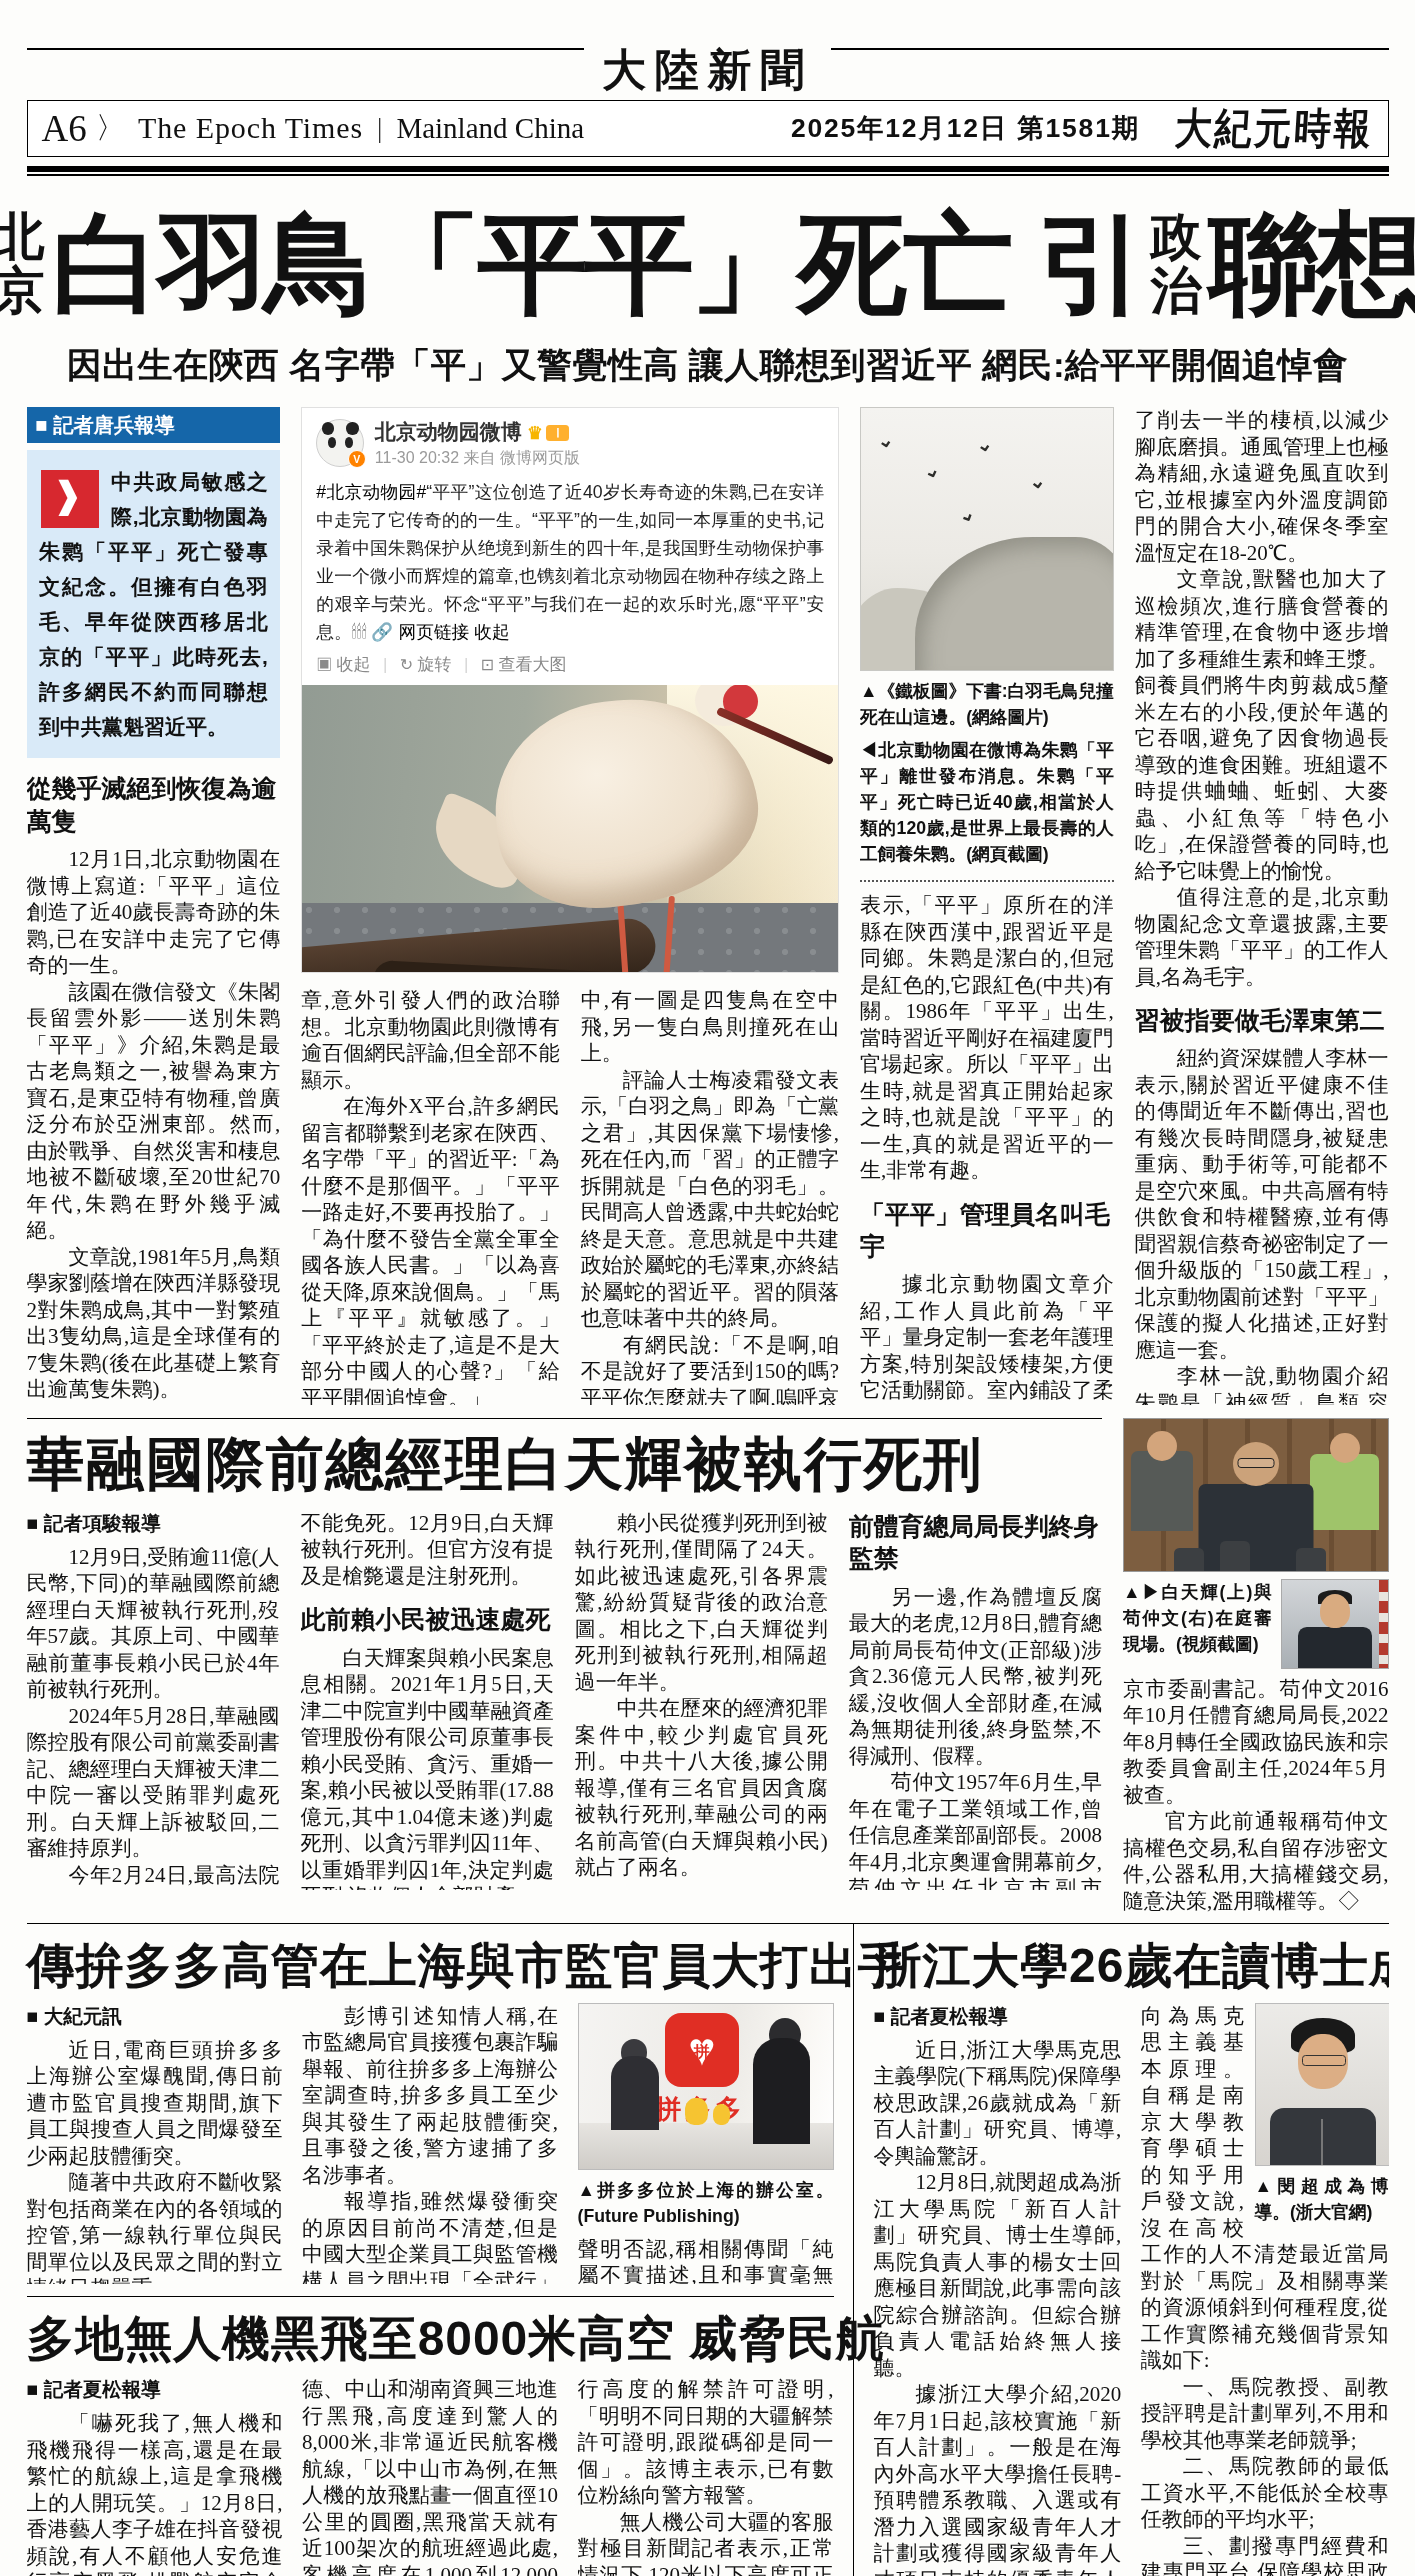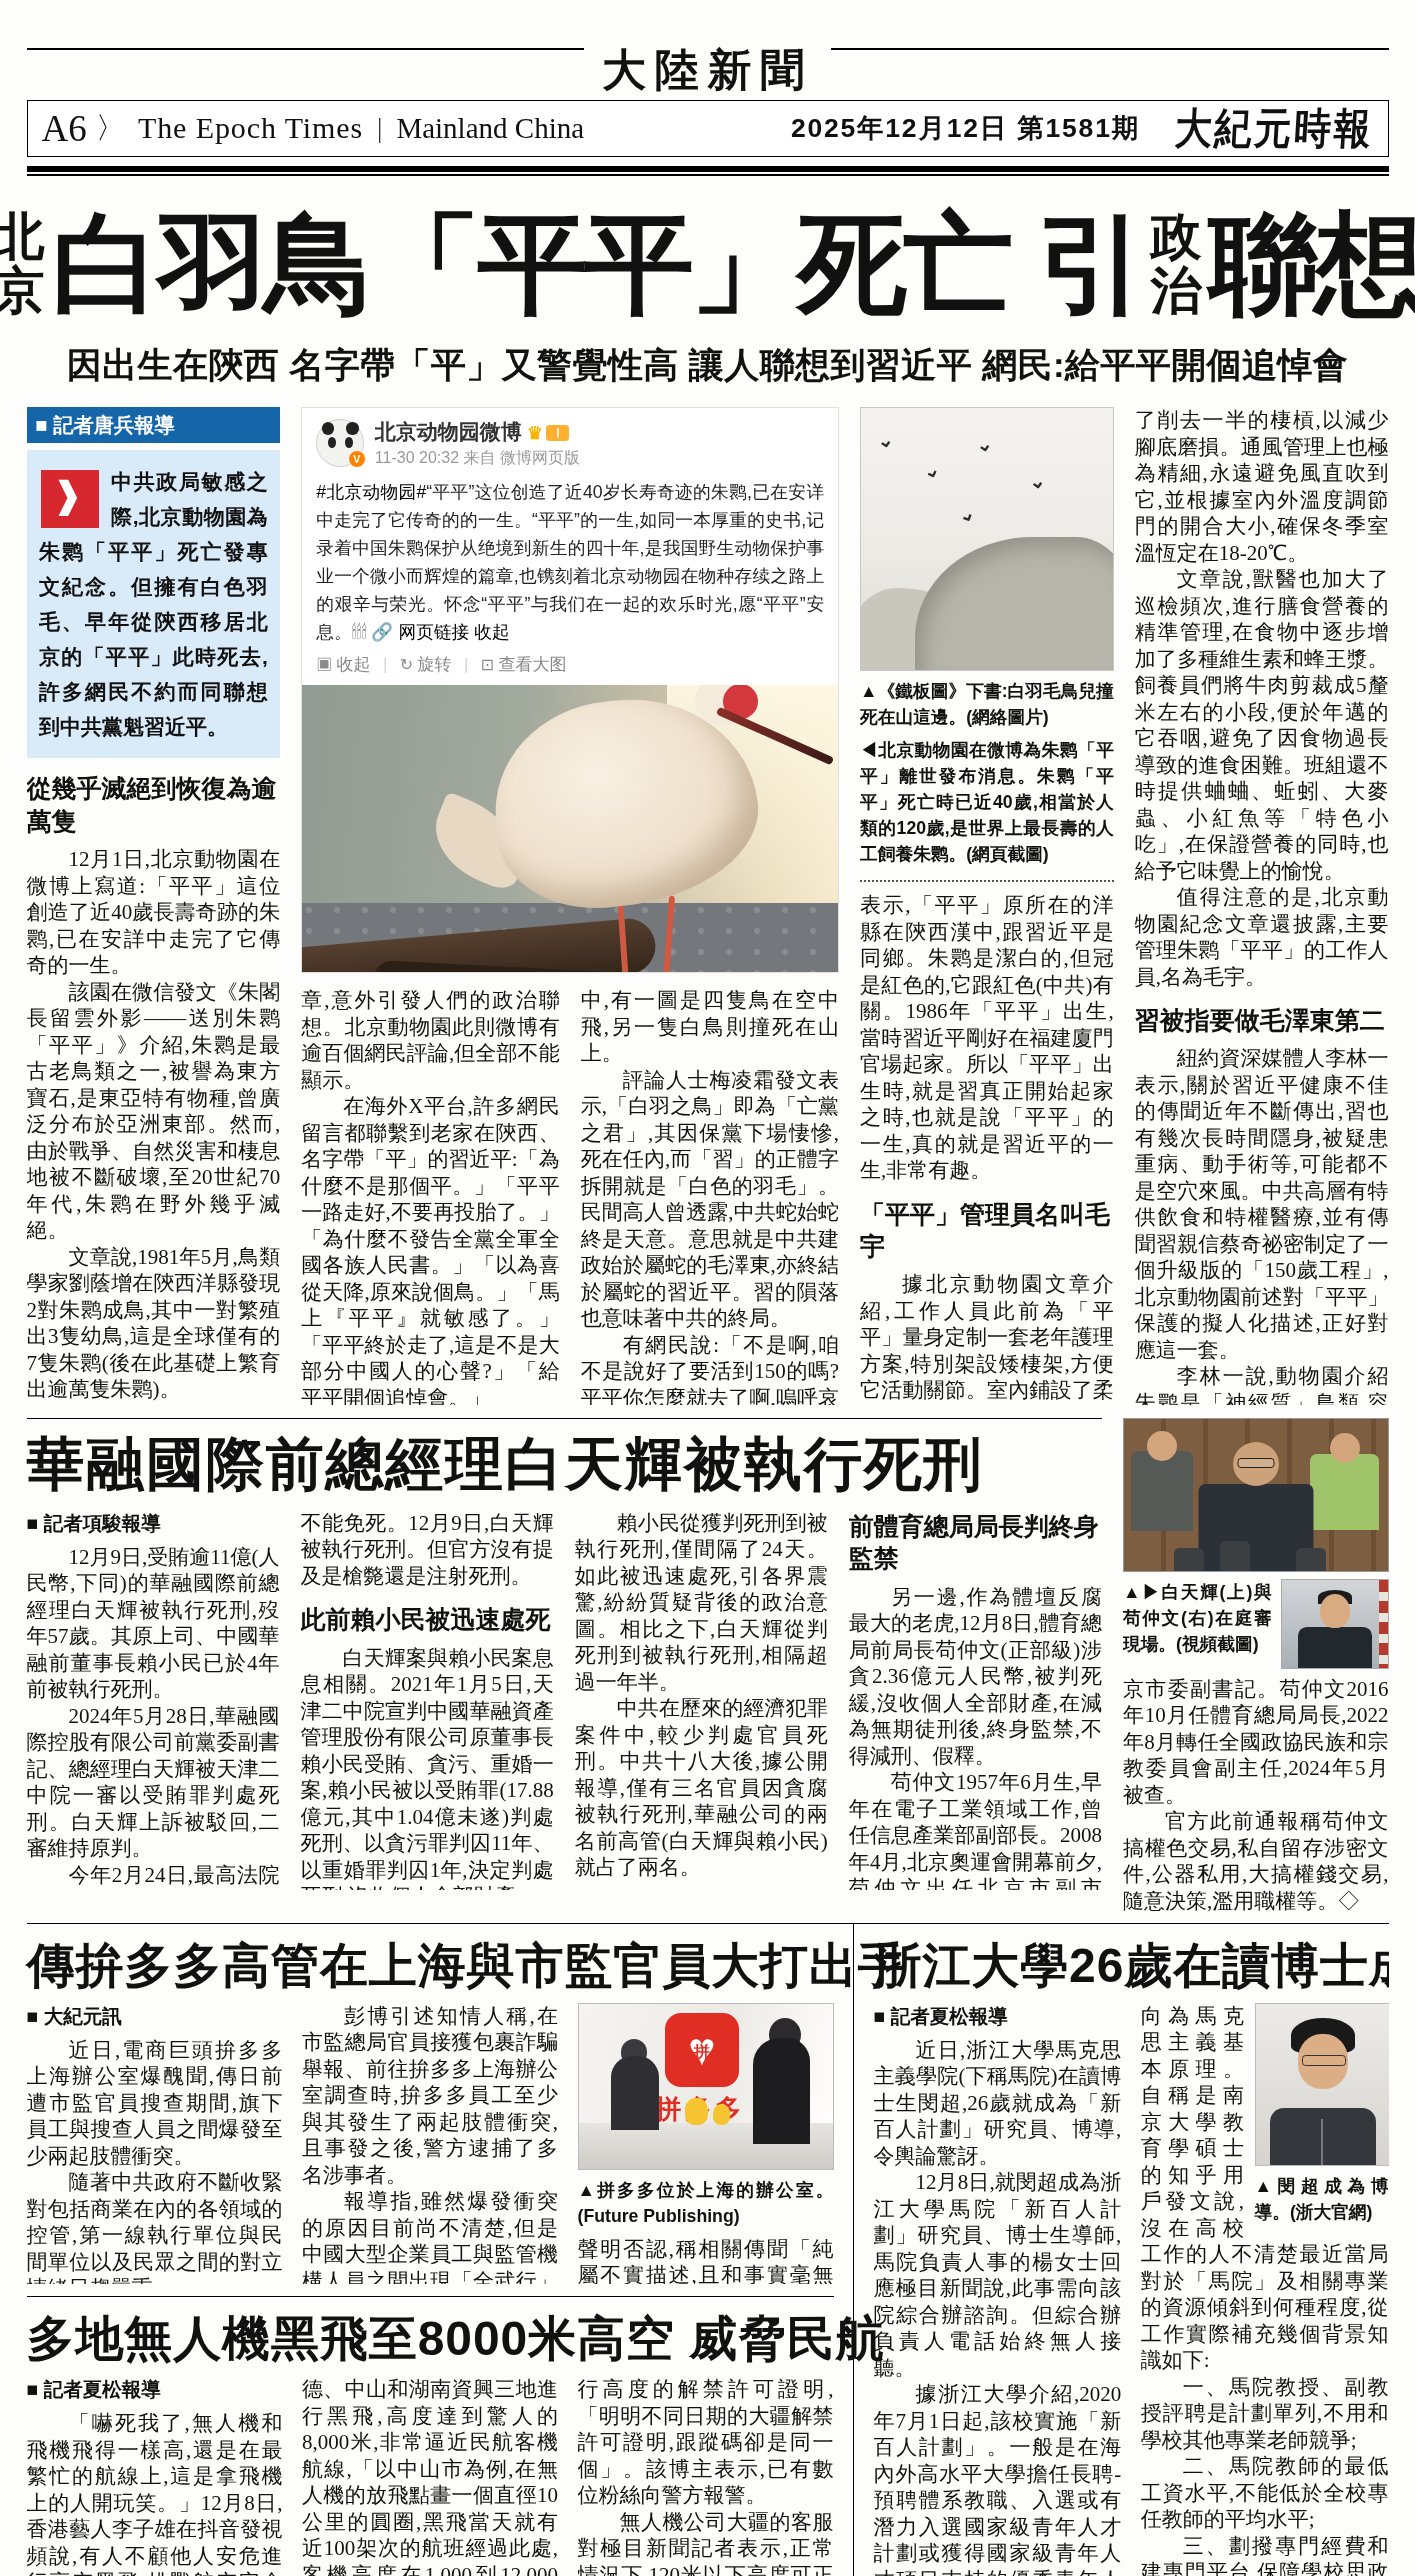--- a/index.html
+++ b/index.html
@@ -416,21 +416,21 @@
           </div>
         </div>
       </div>
     </div>
 
     <div class="bot-right">
       <div class="h3line">浙江大學26歲在讀博士成博導</div>
       <div class="s4cols">
         <div>
           <div class="byline2">■ 記者夏松報導</div>
-          <p class="b">近日,浙江大學馬克思主義學院(下稱馬院)在讀博士生閔超,26歲就成為「新百人計劃」研究員、博導,令輿論驚訝。</p>
+          <p class="b">近日,浙江大學馬克思主義學院(下稱馬院)保障學校思政課,26歲就成為「新百人計劃」研究員、博導,令輿論驚訝。</p>
           <p class="b">12月8日,就閔超成為浙江大學馬院「新百人計劃」研究員、博士生導師,馬院負責人事的楊女士回應極目新聞說,此事需向該院綜合辦諮詢。但綜合辦負責人電話始終無人接聽。</p>
           <p class="b">據浙江大學介紹,2020年7月1日起,該校實施「新百人計劃」。一般是在海內外高水平大學擔任長聘-預聘體系教職、入選或有潛力入選國家級青年人才計劃或獲得國家級青年人才項目支持的優秀青年人才及其他水平相當者,稱為「百人計劃」研究員。他們具有博士研究生招生資格。</p>
           <p class="b">今年12月1日,「浙大馬院」發文稱,浙大第十一屆學生人文社會科學研究優秀評選結果,閔超在博士研究生期間發表的論文《馬克思1848年法國革命研究與唯物史觀的具體化轉向》獲研究生優秀成果一等獎。</p>
 
         </div>
         <div>
           <div class="minbox">
             <div class="minphoto">
               <div class="hair"></div>
                   <div class="fc"></div>

